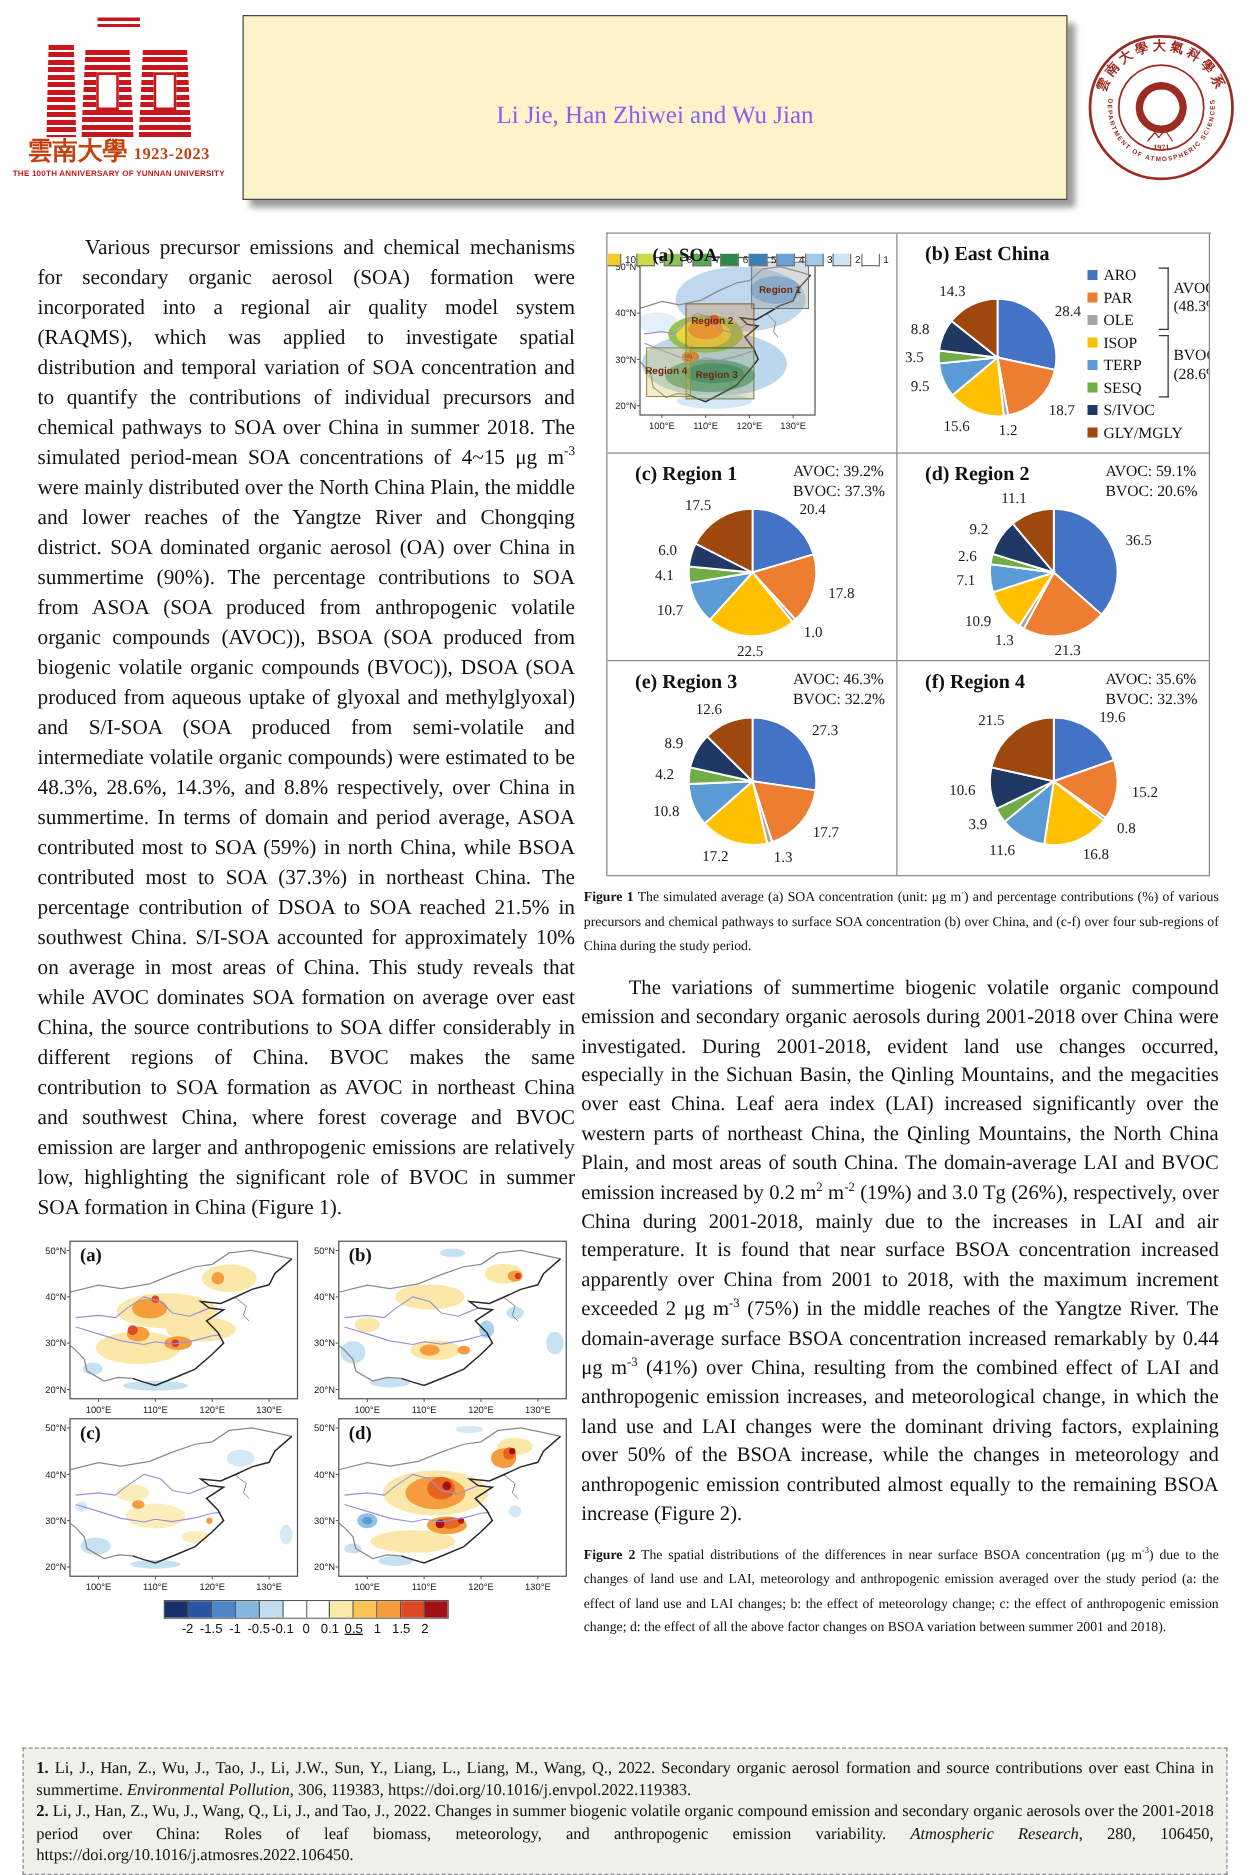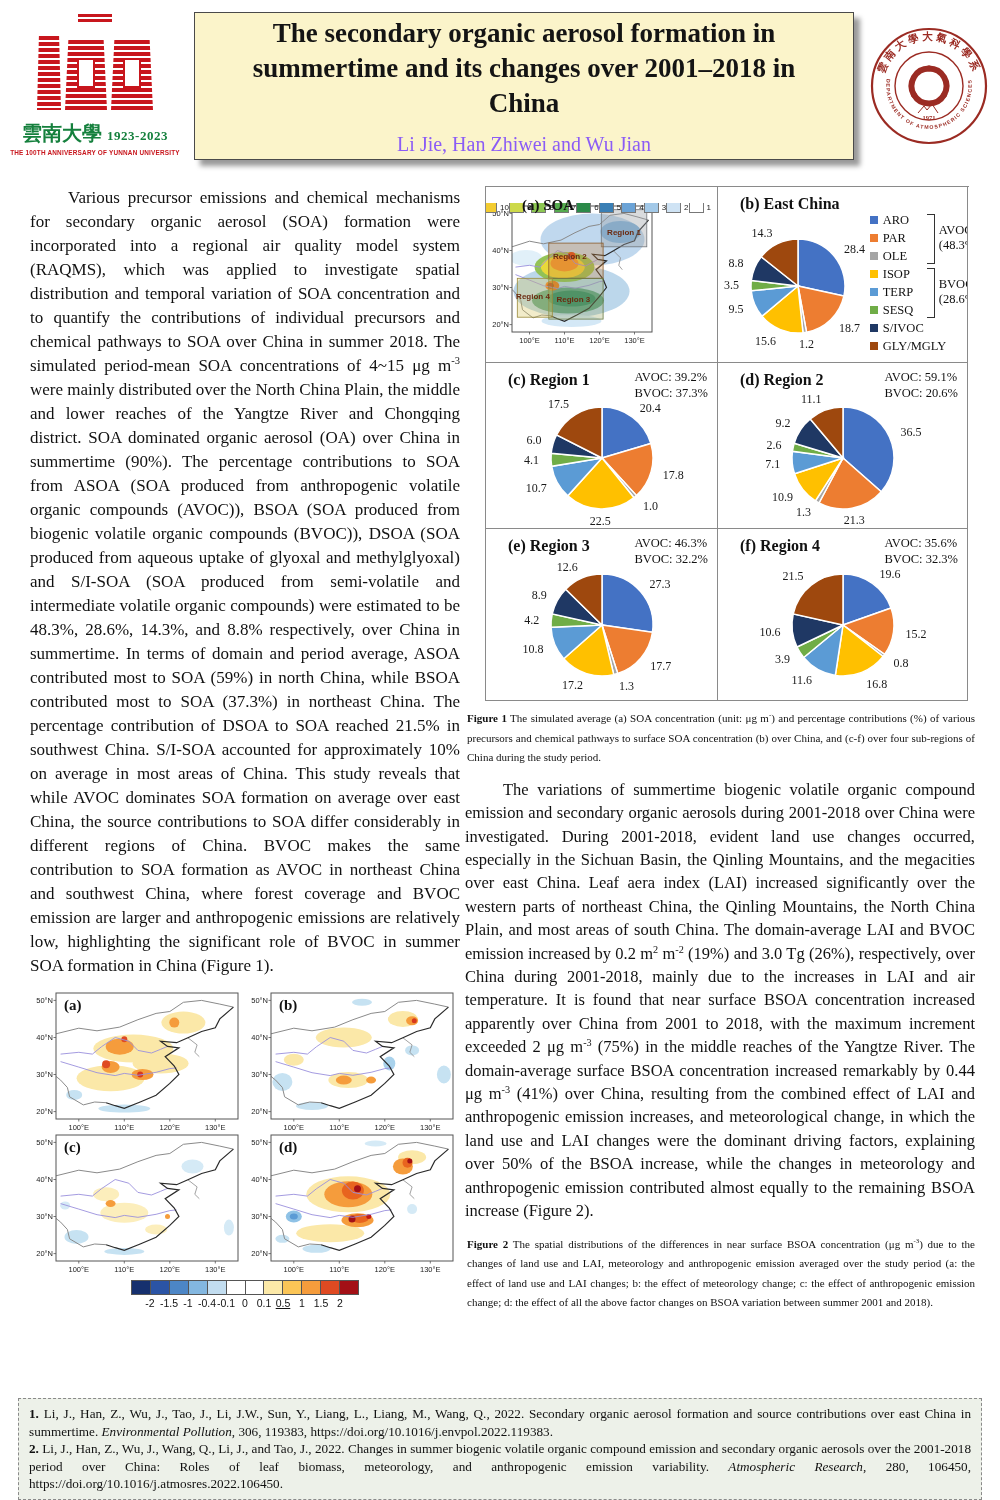--- a/index.html
+++ b/index.html
@@ -8,21 +8,21 @@
 
   
   .header{position:absolute;left:10px;top:8px;right:10px;height:156px;display:flex;align-items:center;}
   .logo-left{width:170px;height:150px;display:flex;flex-direction:column;align-items:center;justify-content:flex-start;padding-top:6px;}
   .bldg{display:flex;align-items:flex-end;gap:4px;height:86px;}
   .tower{background:repeating-linear-gradient(#c8161d 0 4px,#fff 4px 6px);clip-path:polygon(8% 0,92% 0,100% 100%,0 100%);position:relative;}
   .t1{width:24px;height:74px;}
   .t2,.t3{width:42px;height:70px;}
   .hole{position:absolute;left:50%;top:26%;width:14px;height:26px;transform:translateX(-50%);background:#fff;border:2px solid #c8161d;}
   .roof{width:34px;height:10px;background:repeating-linear-gradient(#c8161d 0 3px,#fff 3px 5px);margin:0 auto;}
-  .logo-cjk{margin-top:12px;color:#15803d;font-weight:bold;font-size:20px;line-height:22px;white-space:nowrap;}
+  .logo-cjk{margin-top:0;color:#c2410c;font-weight:bold;font-size:20px;line-height:22px;white-space:nowrap;}
   .logo-cjk .yrs{font-size:13px;margin-left:5px;letter-spacing:.5px;}
   .logo-cap{margin-top:2px;color:#c8161d;font-weight:bold;font-size:6.4px;font-family:"Liberation Sans","DejaVu Sans",sans-serif;letter-spacing:.2px;white-space:nowrap;}
   .title-box{flex:1;height:146px;margin:0 14px;background:#fbf4ca;border:1.5px solid #4a4a4a;box-shadow:6px 6px 5px #9a9a9a;display:flex;flex-direction:column;align-items:center;justify-content:center;}
   .title-box h1{margin:0;padding:0 34px;font-size:27px;line-height:35px;text-align:center;font-weight:bold;color:#141414;}
   .authors{margin-top:12px;font-size:20px;font-weight:normal;color:#8b5cf6;}
   .logo-right{width:122px;height:150px;display:flex;align-items:center;justify-content:center;}
 
   
   .col-left{position:absolute;left:30px;top:186px;width:430px;}
   .col-right{position:absolute;left:465px;top:186px;width:510px;}
@@ -93,21 +93,20 @@
           <div class="tower t3">
               <div class="hole"></div>
             </div>
         </div>
       </div>
       <div class="logo-cjk"><span>雲南大學</span><span class="yrs">1923-2023</span></div>
       <div class="logo-cap">THE 100TH ANNIVERSARY OF YUNNAN UNIVERSITY</div>
     </div>
 
     <div class="title-box">
-      <h1>The secondary organic aerosol formation in summertime and its changes over 2001–2018 in China</h1>
       <div class="authors">Li Jie, Han Zhiwei and Wu Jian</div>
     </div>
 
     <div class="logo-right">
       <svg width="120" height="120" viewBox="-60 -60 120 120">
         <circle r="57" fill="#ffffff" stroke="#9b2b23" stroke-width="2.2"></circle>
         <circle r="34" fill="none" stroke="#9b2b23" stroke-width="1.4"></circle>
         <defs>
           <path id="arcTop" d="M -45 12 A 46.5 46.5 0 1 1 45 12" fill="none"></path>
           <path id="arcBot" d="M -42 -8 A 42.8 42.8 0 1 0 42 -8" fill="none"></path>
@@ -347,21 +346,21 @@
             <span class="hseg" style="background: rgb(252, 233, 168);"></span>
             <span class="hseg" style="background: rgb(251, 197, 86);"></span>
             <span class="hseg" style="background: rgb(245, 156, 60);"></span>
             <span class="hseg" style="background: rgb(223, 74, 34);"></span>
             <span class="hseg" style="background: rgb(163, 16, 22);"></span>
           </div>
         <div class="hlabs">
             <span class="hlab" style="left: 19px;">-2</span>
             <span class="hlab" style="left: 38px; text-align: center;">-1.5</span>
             <span class="hlab" style="left: 57px;">-1</span>
-            <span class="hlab" style="left: 76px;">-0.4</span>
+            <span class="hlab" style="left: 76px;">-0.5</span>
             <span class="hlab" style="left: 95px;">-0.1</span>
             <span class="hlab" style="left: 114px;">0</span>
             <span class="hlab" style="left: 133px;">0.1</span>
             <span class="hlab" style="left: 152px; text-decoration: underline;">0.5</span>
             <span class="hlab" style="left: 171px;">1</span>
             <span class="hlab" style="left: 190px;">1.5</span>
             <span class="hlab" style="left: 209px;">2</span>
           </div>
       </div>
     </figure>

